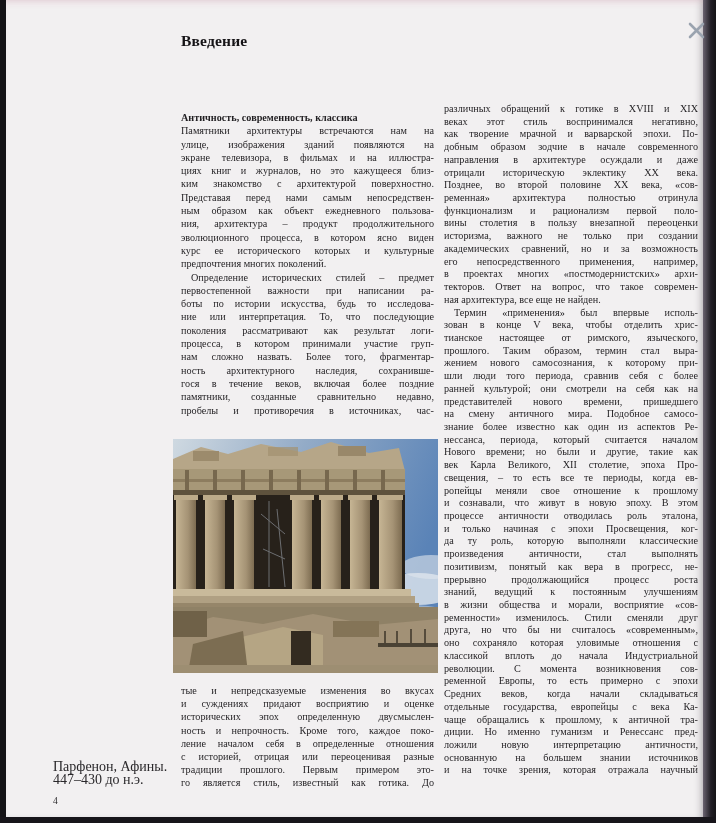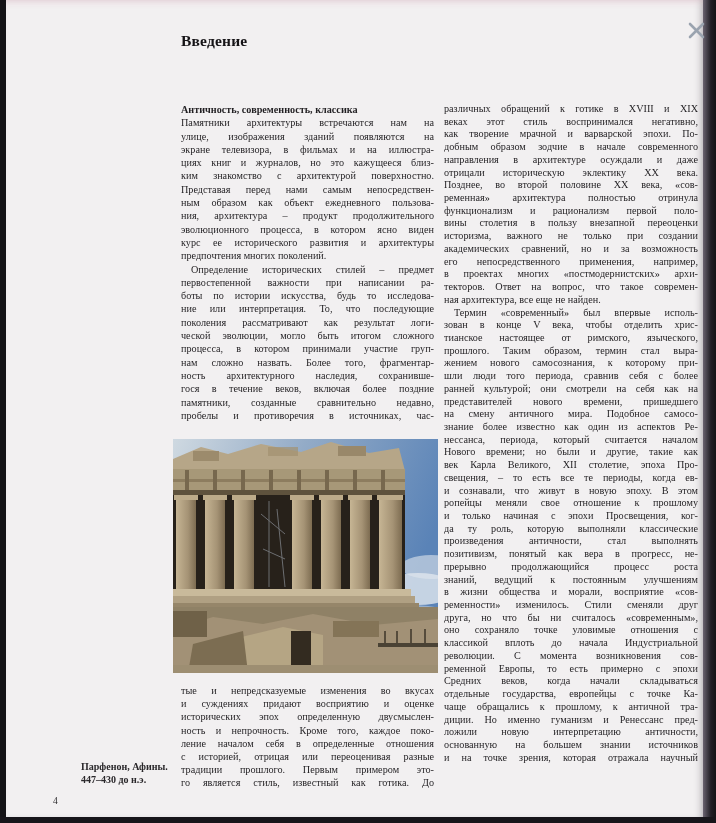--- a/index.html
+++ b/index.html
@@ -11,27 +11,27 @@
         background:linear-gradient(90deg,#6a6370,#221f26 60%,#141316);}
   .edge-bottom{position:absolute;left:0;bottom:0;width:716px;height:6px;background:#17151a;}
   .close{position:absolute;left:684px;top:18px;width:24px;height:24px;cursor:pointer;
          display:flex;align-items:center;justify-content:center;z-index:5;}
   .title{position:absolute;left:175px;top:32px;font-size:15.5px;font-weight:bold;color:#151316;
          letter-spacing:.2px;}
   .col{position:absolute;color:#211f22;font-size:10.2px;}
   .col .ln{text-align:justify;text-align-last:justify;white-space:nowrap;overflow:hidden;}
   .col .ln.last{text-align-last:left;}
   .col .ln.ind{text-indent:10px;}
-  .col .ln.bold{font-weight:bold;text-align-last:left;}
+  .col .ln.bold{font-weight:bold;text-align-last:left;margin-top:8px;}
   #col-left-top{left:175px;top:103px;width:253px;line-height:13.3px;}
   #col-left-bottom{left:175px;top:684px;width:253px;line-height:13.2px;}
   #col-right{left:438px;top:103px;width:254px;line-height:12.72px;}
   .photo{position:absolute;left:167px;top:439px;width:265px;height:234px;}
-  .caption{position:absolute;left:47px;top:761px;width:130px;font-weight:bold;font-size:10px;
-           line-height:12.5px;color:#2a282b;margin-left:28px;}
+  .caption{position:absolute;left:47px;top:761px;width:130px;font-weight:normal;font-size:14px;
+           line-height:12.5px;color:#2a282b;}
   .pagenum{position:absolute;left:47px;top:796px;font-size:9.5px;color:#2a282b;}
 </style>
 </head>
 <body>
 
 <div class="stage">
   <div class="page">
 
     <h1 class="title" style="margin:0;">Введение</h1>
 
@@ -39,28 +39,27 @@
         <div class="ln bold">Античность, современность, классика</div>
         <div class="ln">Памятники архитектуры встречаются нам на</div>
         <div class="ln">улице, изображения зданий появляются на</div>
         <div class="ln">экране телевизора, в фильмах и на иллюстра-</div>
         <div class="ln">циях книг и журналов, но это кажущееся близ-</div>
         <div class="ln">ким знакомство с архитектурой поверхностно.</div>
         <div class="ln">Представая перед нами самым непосредствен-</div>
         <div class="ln">ным образом как объект ежедневного пользова-</div>
         <div class="ln">ния, архитектура – продукт продолжительного</div>
         <div class="ln">эволюционного процесса, в котором ясно виден</div>
-        <div class="ln">курс ее исторического развития и архитектуры</div>
+        <div class="ln">курс ее исторического которых и культурные</div>
         <div class="ln last">предпочтения многих поколений.</div>
         <div class="ln ind">Определение исторических стилей – предмет</div>
         <div class="ln">первостепенной важности при написании ра-</div>
         <div class="ln">боты по истории искусства, будь то исследова-</div>
         <div class="ln">ние или интерпретация. То, что последующие</div>
         <div class="ln">поколения рассматривают как результат логи-</div>
-        <div class="ln">ческой эволюции, могло быть итогом сложного</div>
         <div class="ln">процесса, в котором принимали участие груп-</div>
         <div class="ln">нам сложно назвать. Более того, фрагментар-</div>
         <div class="ln">ность архитектурного наследия, сохранивше-</div>
         <div class="ln">гося в течение веков, включая более поздние</div>
         <div class="ln">памятники, созданные сравнительно недавно,</div>
         <div class="ln">пробелы и противоречия в источниках, час-</div>
       </div>
 
     <div class="photo">
       <svg width="265" height="234" viewBox="0 0 265 234">
@@ -181,51 +180,52 @@
         <div class="ln">Позднее, во второй половине XX века, «сов-</div>
         <div class="ln">ременная» архитектура полностью отринула</div>
         <div class="ln">функционализм и рационализм первой поло-</div>
         <div class="ln">вины столетия в пользу внезапной переоценки</div>
         <div class="ln">историзма, важного не только при создании</div>
         <div class="ln">академических сравнений, но и за возможность</div>
         <div class="ln">его непосредственного применения, например,</div>
         <div class="ln">в проектах многих «постмодернистских» архи-</div>
         <div class="ln">текторов. Ответ на вопрос, что такое современ-</div>
         <div class="ln last">ная архитектура, все еще не найден.</div>
-        <div class="ln ind">Термин «современный» был впервые исполь-</div>
+        <div class="ln ind">Термин «применения» был впервые исполь-</div>
         <div class="ln">зован в конце V века, чтобы отделить хрис-</div>
         <div class="ln">тианское настоящее от римского, языческого,</div>
         <div class="ln">прошлого. Таким образом, термин стал выра-</div>
         <div class="ln">жением нового самосознания, к которому при-</div>
         <div class="ln">шли люди того периода, сравнив себя с более</div>
         <div class="ln">ранней культурой; они смотрели на себя как на</div>
         <div class="ln">представителей нового времени, пришедшего</div>
         <div class="ln">на смену античного мира. Подобное самосо-</div>
         <div class="ln">знание более известно как один из аспектов Ре-</div>
         <div class="ln">нессанса, периода, который считается началом</div>
         <div class="ln">Нового времени; но были и другие, такие как</div>
         <div class="ln">век Карла Великого, XII столетие, эпоха Про-</div>
         <div class="ln">свещения, – то есть все те периоды, когда ев-</div>
+        <div class="ln">ропейцы меняли свое отношение к прошлому</div>
         <div class="ln">и сознавали, что живут в новую эпоху. В этом</div>
-        <div class="ln">ропейцы меняли свое отношение к прошлому</div>
+        <div class="ln">процессе античности отводилась роль эталона,</div>
         <div class="ln">и только начиная с эпохи Просвещения, ког-</div>
         <div class="ln">да ту роль, которую выполняли классические</div>
         <div class="ln">произведения античности, стал выполнять</div>
         <div class="ln">позитивизм, понятый как вера в прогресс, не-</div>
         <div class="ln">прерывно продолжающийся процесс роста</div>
         <div class="ln">знаний, ведущий к постоянным улучшениям</div>
         <div class="ln">в жизни общества и морали, восприятие «сов-</div>
         <div class="ln">ременности» изменилось. Стили сменяли друг</div>
         <div class="ln">друга, но что бы ни считалось «современным»,</div>
-        <div class="ln">оно сохраняло точке уловимые отношения с</div>
+        <div class="ln">оно сохраняло которая уловимые отношения с</div>
         <div class="ln">классикой вплоть до начала Индустриальной</div>
         <div class="ln">революции. С момента возникновения сов-</div>
         <div class="ln">ременной Европы, то есть примерно с эпохи</div>
         <div class="ln">Средних веков, когда начали складываться</div>
-        <div class="ln">отдельные государства, европейцы с точке Ка-</div>
+        <div class="ln">отдельные государства, европейцы с века Ка-</div>
         <div class="ln">чаще обращались к прошлому, к античной тра-</div>
         <div class="ln">диции. Но именно гуманизм и Ренессанс пред-</div>
         <div class="ln">ложили новую интерпретацию античности,</div>
         <div class="ln">основанную на большем знании источников</div>
         <div class="ln">и на точке зрения, которая отражала научный</div>
       </div>
 
     <div class="caption">
       <div>Парфенон, Афины.</div>
       <div>447–430 до н.э.</div>

